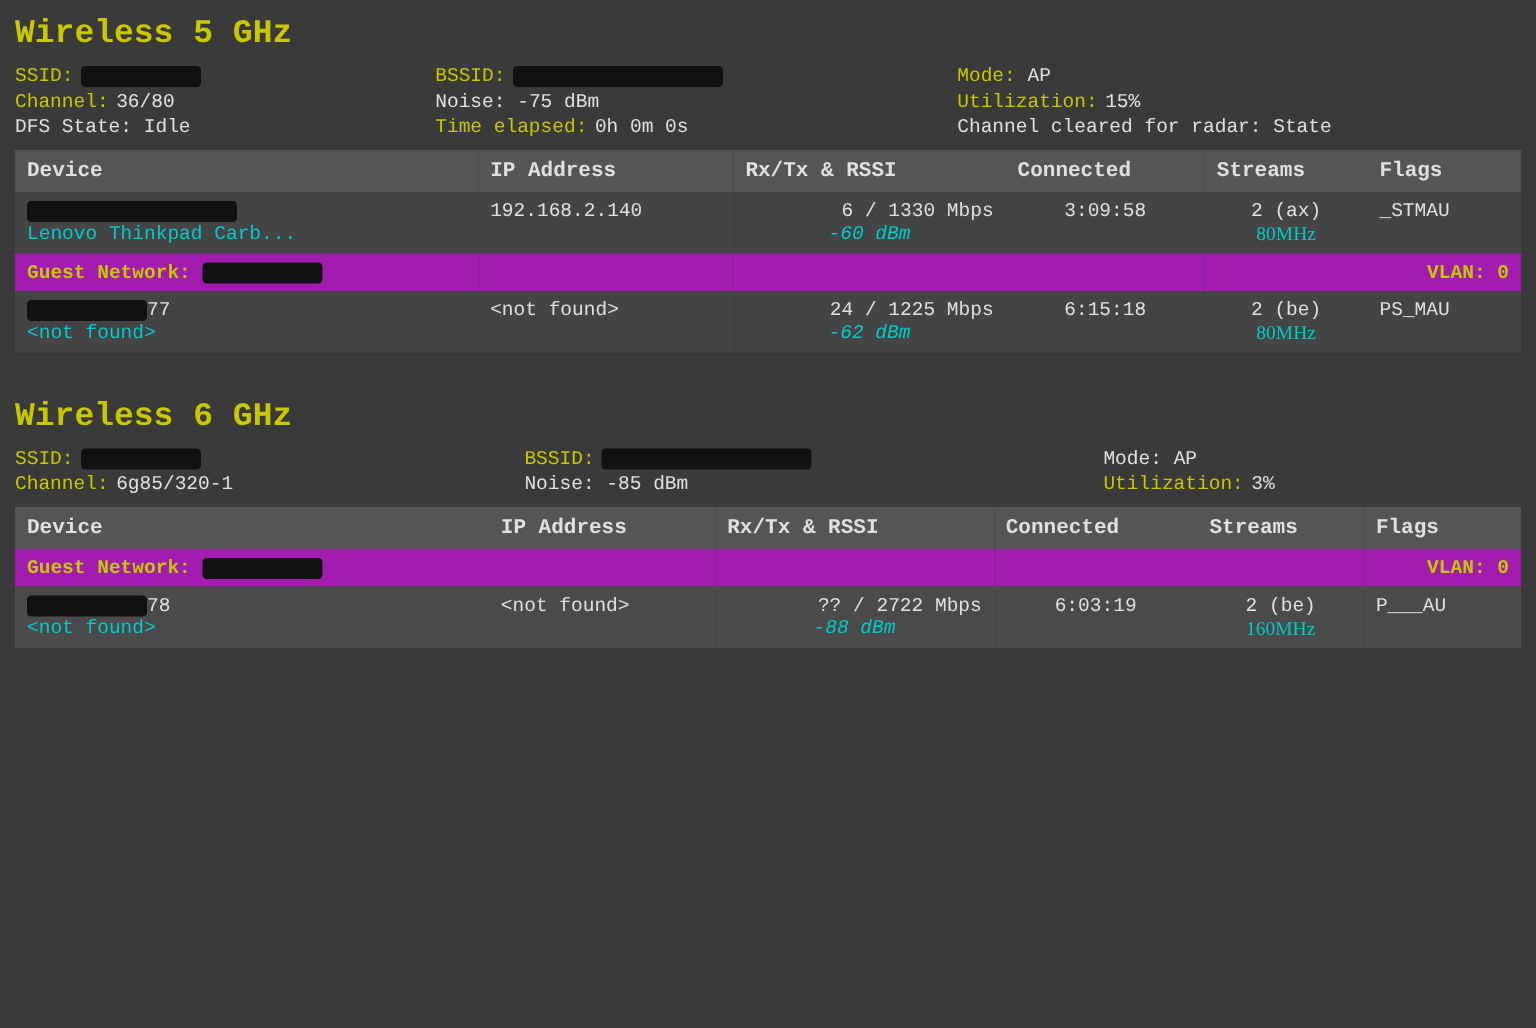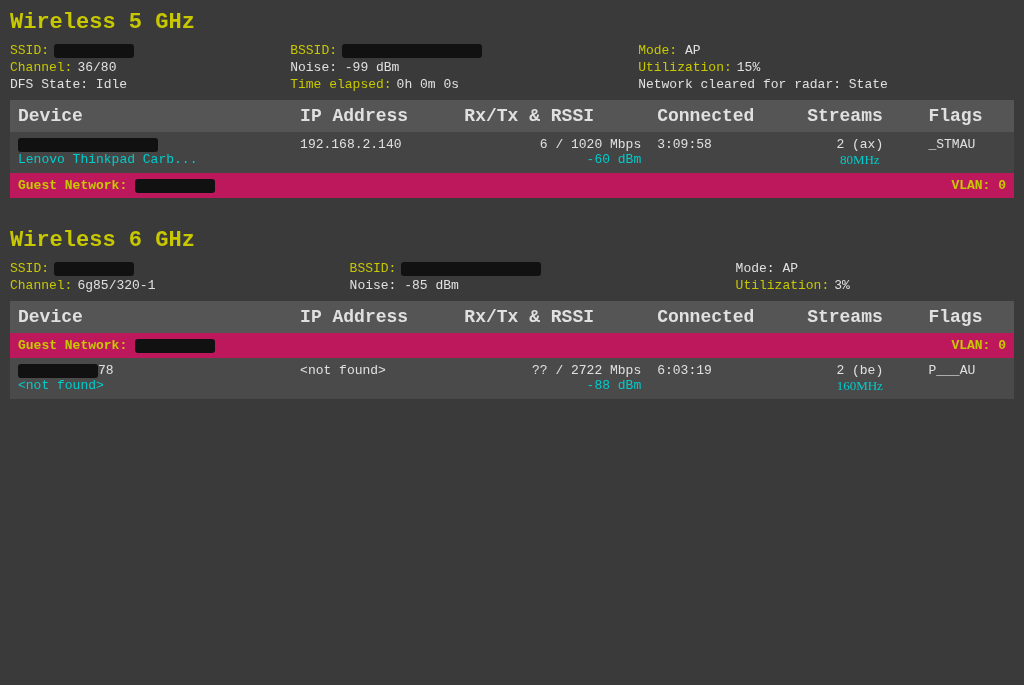--- a/index.html
+++ b/index.html
@@ -61,64 +61,65 @@
       border-collapse: collapse;
     }
     thead tr {
       background-color: #555;
       color: #e0e0e0;
     }
     thead th {
       padding: 6px 8px;
       text-align: left;
       font-weight: bold;
-      font-size: 18px;
+      font-size: 14px;
     }
     tbody tr {
       background-color: #444;
     }
     tbody tr:nth-child(even) {
       background-color: #4a4a4a;
     }
     tbody tr.guest-row {
-      background-color: #be185d;
+      background-color: #a21caf;
     }
     td {
       padding: 5px 8px;
       vertical-align: top;
     }
     .device-link {
       color: #00cccc;
       text-decoration: none;
     }
     .rssi-value {
       color: #00cccc;
       display: block;
-      text-align: right;
+      text-align: center;
+      font-style: italic;
     }
     .rx-tx {
       text-align: right;
     }
     .streams-detail {
       color: #00cccc;
       display: block;
       font-family: Liberation Serif, serif;
     }
     .guest-label {
       color: #c8c800;
       font-weight: bold;
     }
     .vlan-right {
       text-align: right;
       color: #c8c800;
       font-weight: bold;
       margin-top: 48px;
     }
     .connected-col {
-      text-align: left;
+      text-align: center;
     }
     .streams-col {
       text-align: center;
     }
   </style>
 </head>
 <body>
 
 <div class="section">
   <div class="section-title">Wireless 5 GHz</div>
@@ -134,36 +135,36 @@
     </div>
     <div class="info-row">
       <span class="value"><span class="label">Mode:</span> <span>AP</span></span>
     </div>
 
     <div class="info-row">
       <span class="label">Channel:</span>
       <span class="value">36/80</span>
     </div>
     <div class="info-row">
-      <span class="value"><span>Noise:</span> <span>-99 dBm</span></span>
+      <span class="value"><span>Noise:</span> <span>-75 dBm</span></span>
     </div>
     <div class="info-row">
       <span class="label">Utilization:</span>
       <span class="value">15%</span>
     </div>
 
     <div class="info-row">
       <span class="value"><span>DFS State:</span> <span>Idle</span></span>
     </div>
     <div class="info-row">
       <span class="label">Time elapsed:</span>
       <span class="value">0h 0m 0s</span>
     </div>
     <div class="info-row">
-      <span class="value"><span>Network cleared for radar:</span> <span>State</span></span>
+      <span class="value"><span>Channel cleared for radar:</span> <span>State</span></span>
     </div>
   </div>
 
   <table>
     <thead>
       <tr>
         <th>Device</th>
         <th>IP Address</th>
         <th>Rx/Tx &amp; RSSI</th>
         <th>Connected</th>
@@ -173,21 +174,21 @@
     </thead>
     <tbody>
 
       <tr>
         <td>
           <span class="redacted-lg">&nbsp;</span><br>
           <a class="device-link">Lenovo Thinkpad Carb...</a>
         </td>
         <td>192.168.2.140</td>
         <td class="rx-tx">
-          <span>6 / 1020 Mbps</span>
+          <span>6 / 1330 Mbps</span>
           <span class="rssi-value">-60 dBm</span>
         </td>
         <td class="connected-col">3:09:58</td>
         <td class="streams-col">
           <span>2 (ax)</span>
           <span class="streams-detail">80MHz</span>
         </td>
         <td>_STMAU</td>
       </tr>
 
@@ -196,20 +197,37 @@
           <span class="guest-label">Guest Network:</span>
           <span class="redacted">&nbsp;</span>
         </td>
         <td></td>
         <td></td>
         <td></td>
         <td></td>
         <td class="vlan-right">VLAN: 0</td>
       </tr>
 
+      <tr>
+        <td>
+          <span class="redacted">&nbsp;</span><span>77</span><br>
+          <a class="device-link">&lt;not found&gt;</a>
+        </td>
+        <td>&lt;not found&gt;</td>
+        <td class="rx-tx">
+          <span>24 / 1225 Mbps</span>
+          <span class="rssi-value">-62 dBm</span>
+        </td>
+        <td class="connected-col">6:15:18</td>
+        <td class="streams-col">
+          <span>2 (be)</span>
+          <span class="streams-detail">80MHz</span>
+        </td>
+        <td>PS_MAU</td>
+      </tr>
     </tbody>
   </table>
 </div>
 
 <div class="section">
   <div class="section-title">Wireless 6 GHz</div>
 
   <div class="info-grid">
     <div class="info-row">
       <span class="label">SSID:</span>

